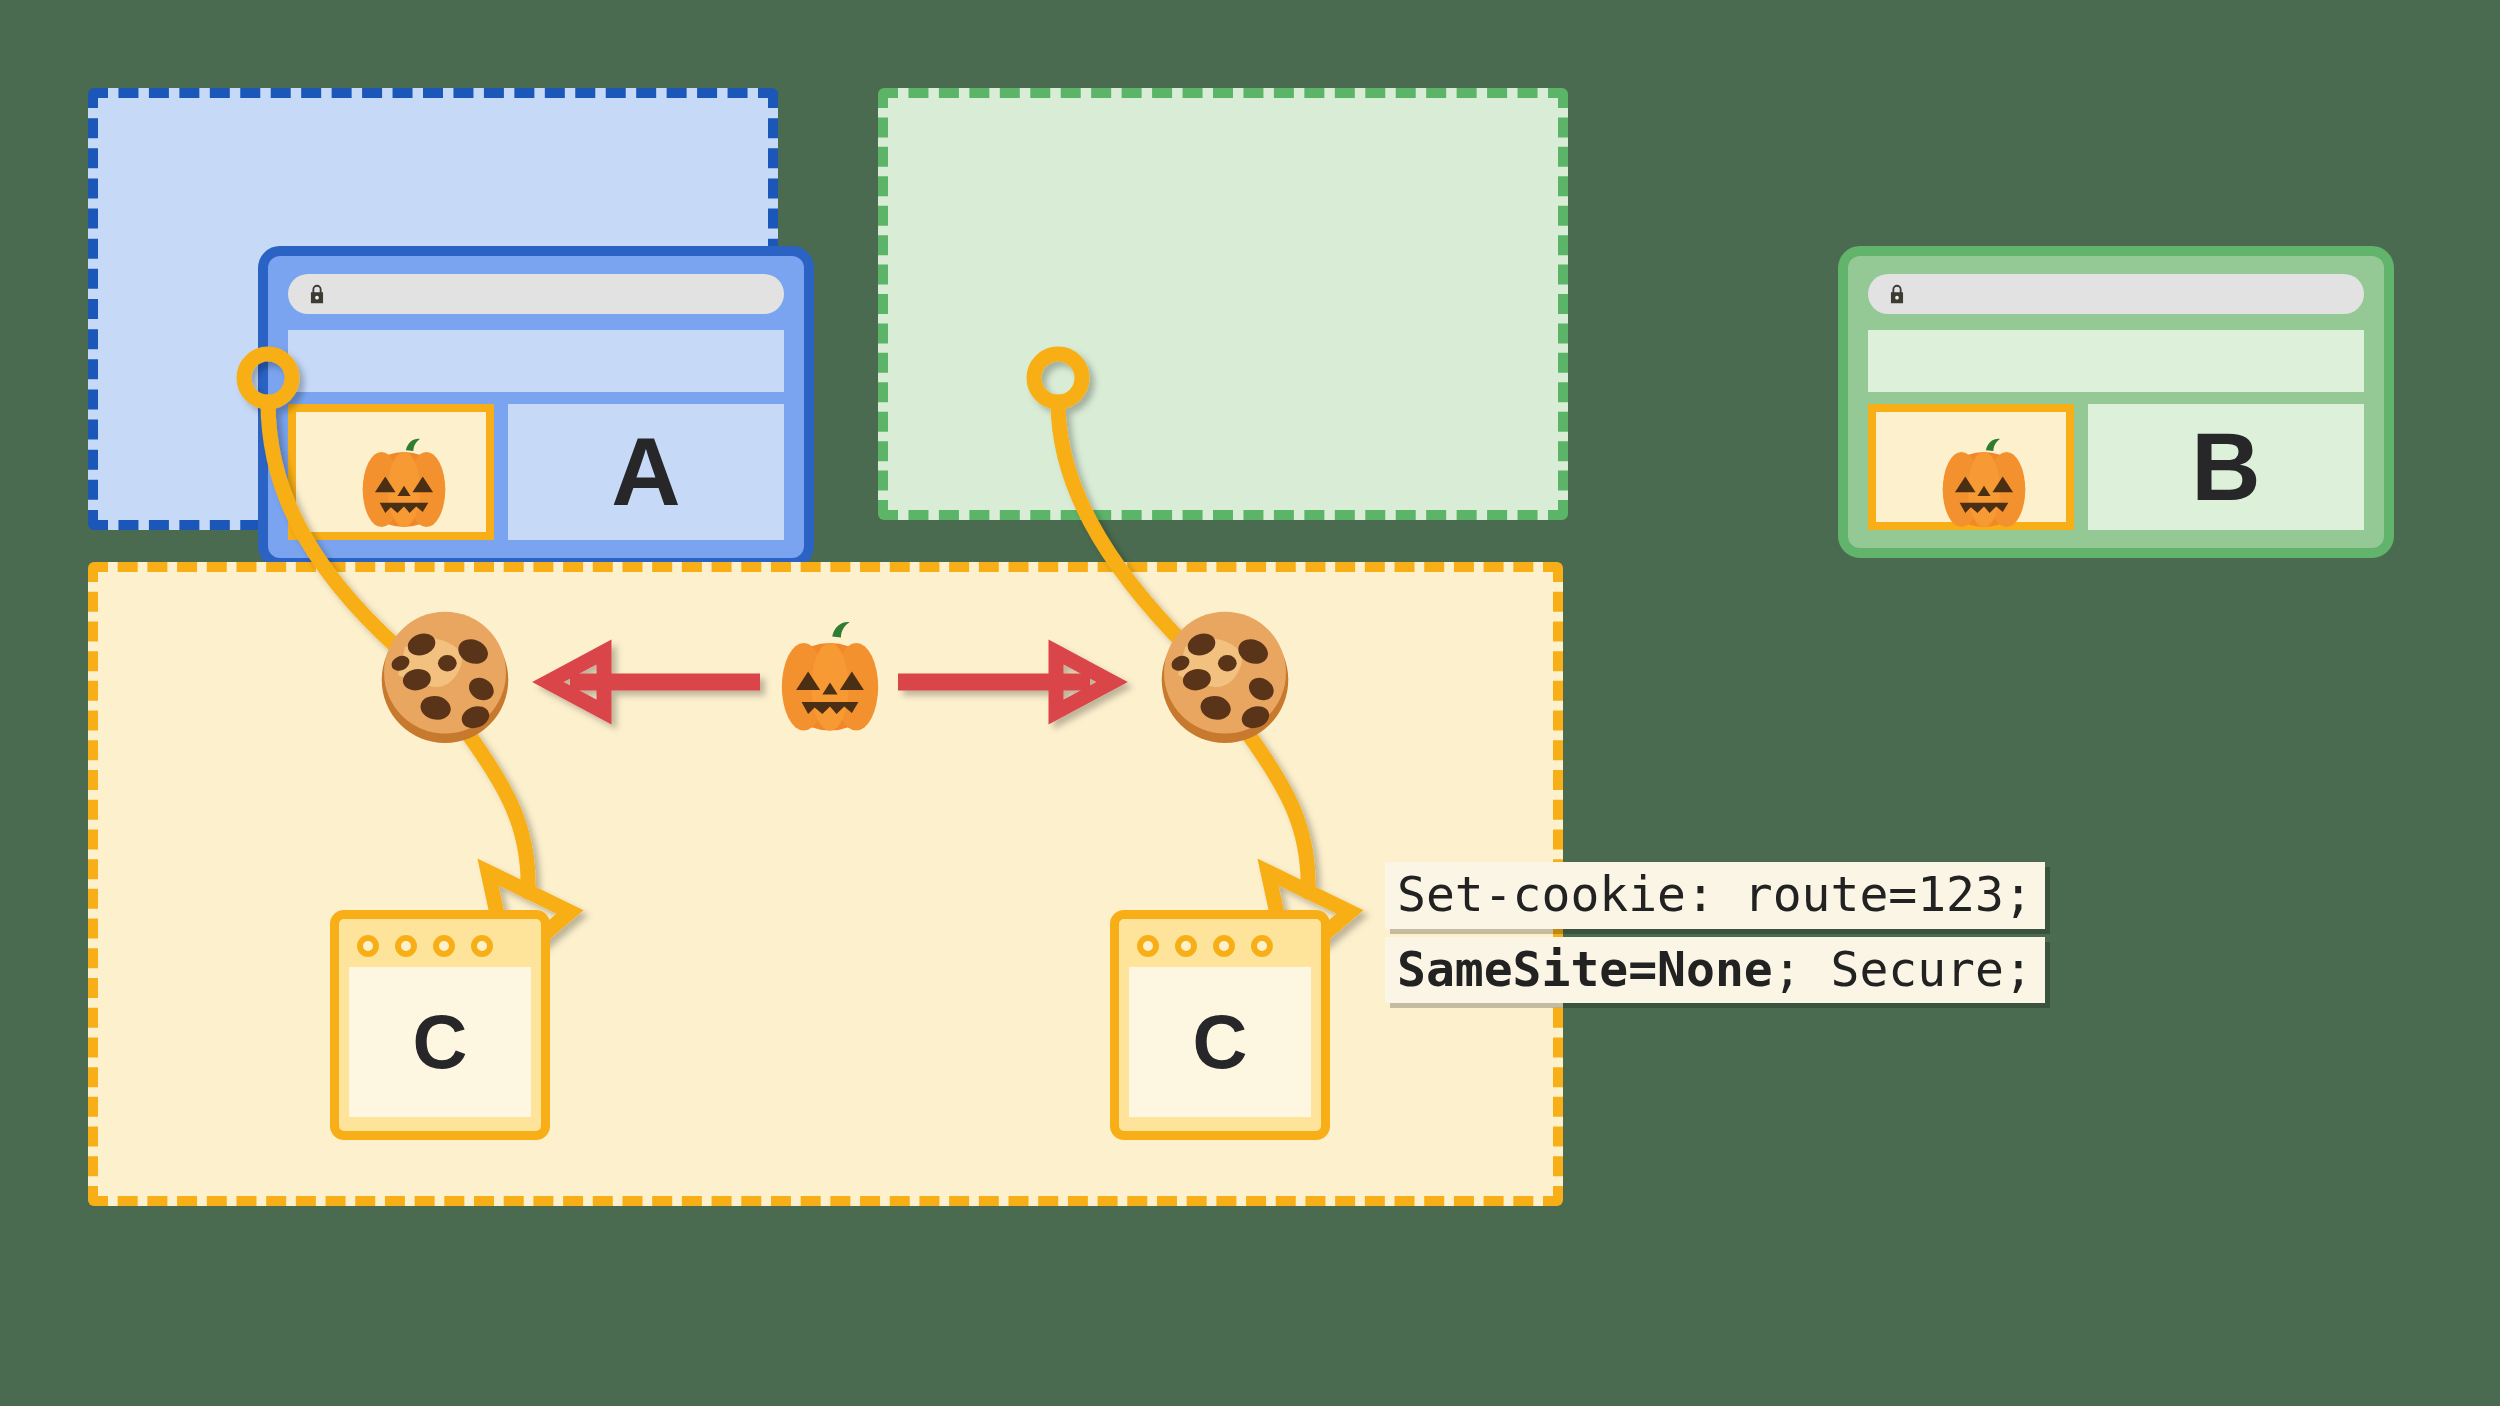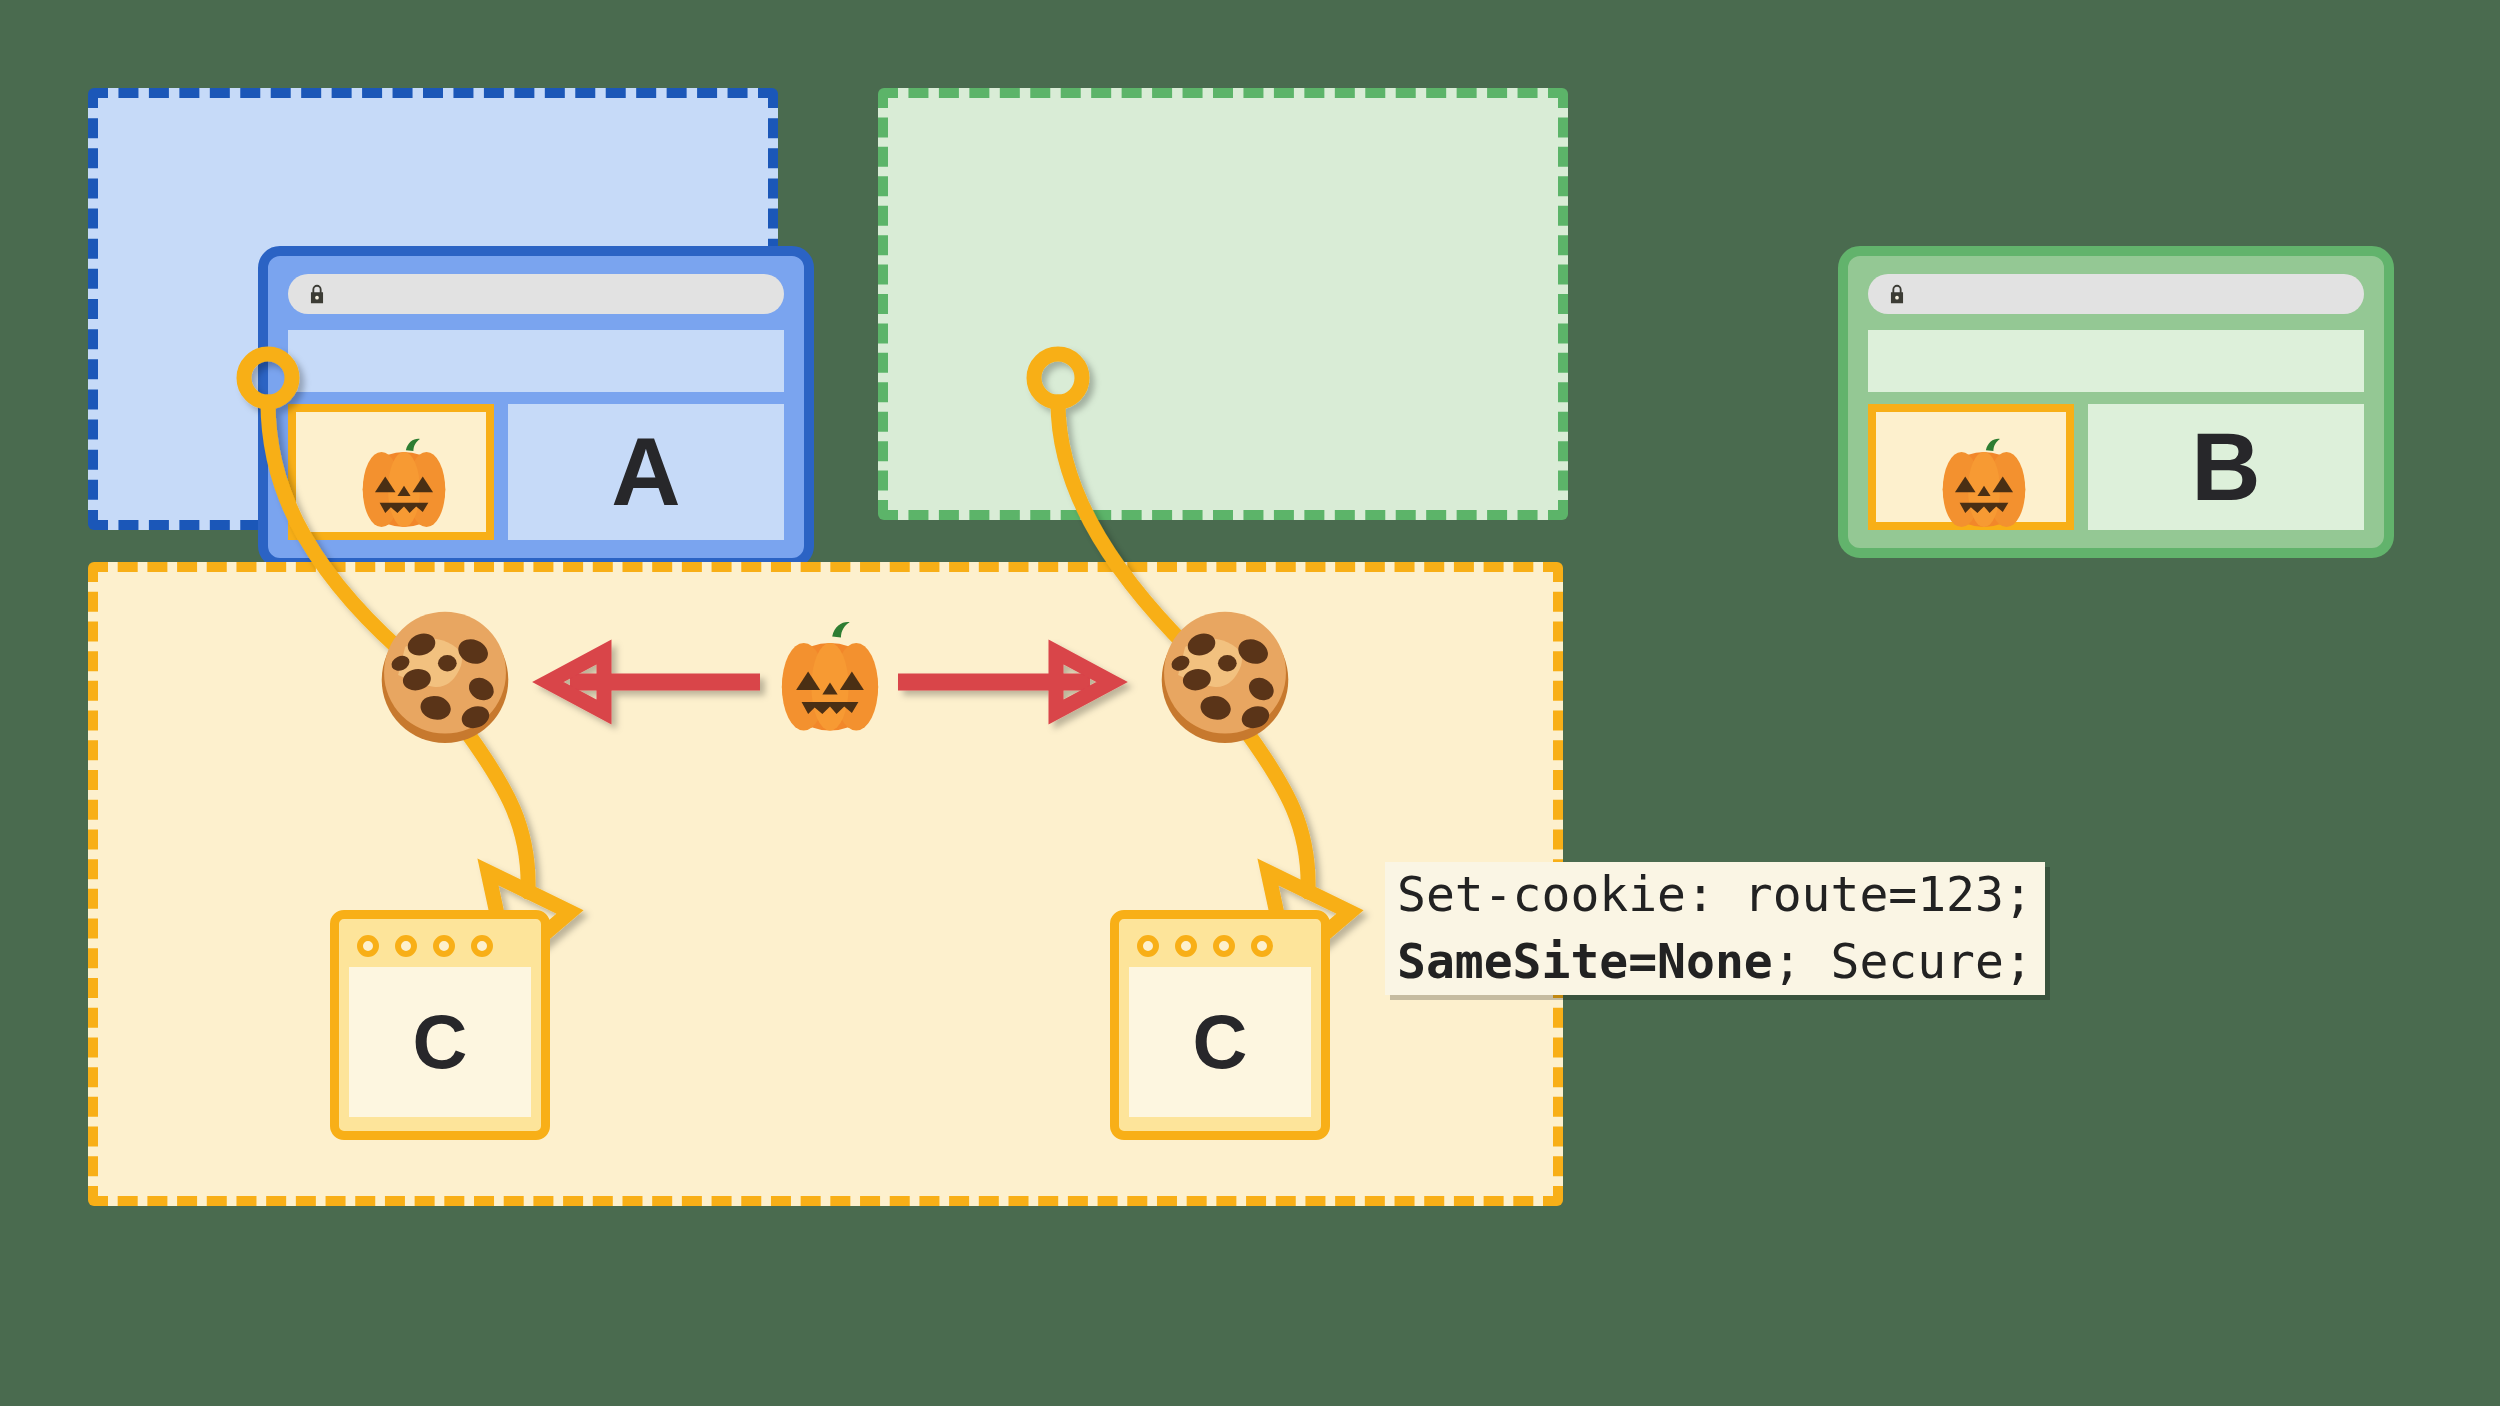--- a/index.html
+++ b/index.html
@@ -71,21 +71,21 @@
   #overlay{position:absolute;left:0;top:0;width:2500px;height:1406px;
            pointer-events:none;}
 
   
   #cookie-label{position:absolute;left:1385px;top:862px;}
   .code-line{background:#faf5e4;color:#222;
              font-family:"DejaVu Sans Mono", monospace;
              font-size:48px;line-height:1.18;white-space:pre;
              padding:4px 12px 6px 12px;display:inline-block;
              box-shadow:5px 5px 0 rgba(0,0,0,.22);text-align:right;}
-  #code-line-2{margin-top:0;}
+  #code-line-2{margin-top:8px;}
   .bold{font-weight:700;}
 </style>
 </head>
 <body>
 
 <div id="stage">
 
   <div id="site-a" class="site">
     <div id="browser-a" class="browser">
       <div class="urlbar">

